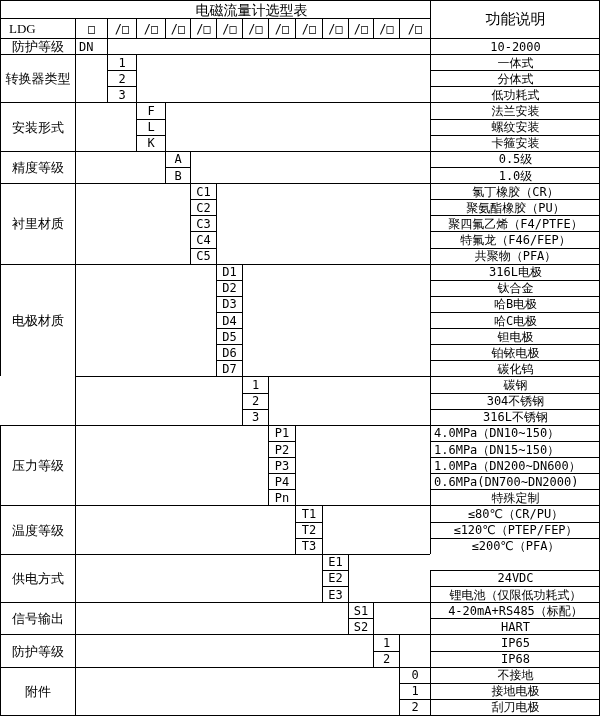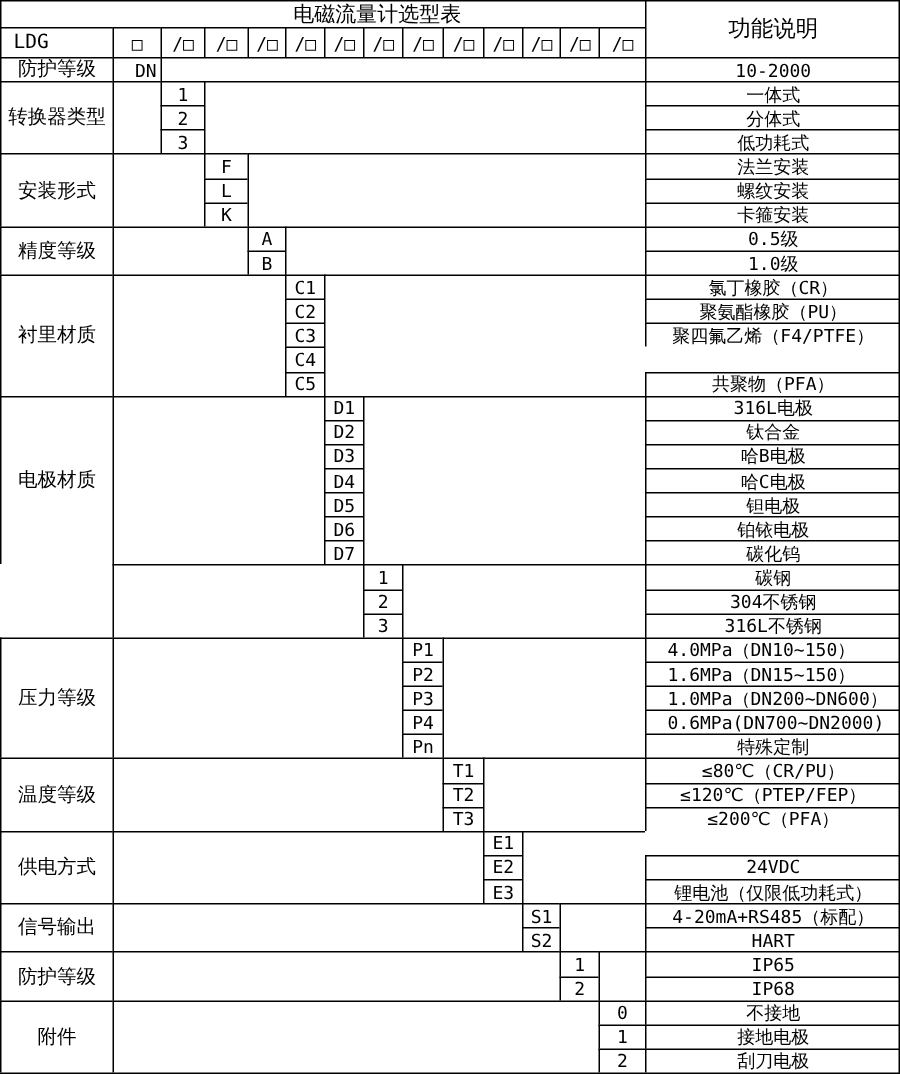--- a/index.html
+++ b/index.html
@@ -12,22 +12,22 @@
     font-family:"DejaVu Sans Mono","DejaVu Sans",sans-serif;
     color:#000;background:#fff;
   }
   .c{
     border-left:1px solid #000;border-top:1px solid #000;
     display:flex;align-items:center;justify-content:center;
     font-size:12px;line-height:1;overflow:hidden;white-space:nowrap;
     box-sizing:border-box;
   }
   .lab{font-size:13px;}
-  .L{justify-content:flex-start;padding-left:14px;}
-  .Llab{justify-content:flex-start;padding-left:8px;}
+  .L{justify-content:flex-start;padding-left:3px;}
+  .Llab{justify-content:flex-start;padding-left:8px;font-family:Liberation Serif, serif;}
   .title{font-size:14px;padding-left:72px;}
   .fh{font-size:15px;}
 </style>
 </head>
 <body>
 
 <div class="tbl">
 
   <div class="c title" style="grid-area:1/1/2/15">电磁流量计选型表</div>
   <div class="c fh" style="grid-area:1/15/3/16">功能说明</div>
@@ -84,20 +84,21 @@
   <div class="c" style="grid-area:12/2/17/6"></div>
   <div class="c" style="grid-area:12/6/13/7">C1</div>
   <div class="c" style="grid-area:13/6/14/7">C2</div>
   <div class="c" style="grid-area:14/6/15/7">C3</div>
   <div class="c" style="grid-area:15/6/16/7">C4</div>
   <div class="c" style="grid-area:16/6/17/7">C5</div>
   <div class="c" style="grid-area:12/7/17/15"></div>
   <div class="c" style="grid-area:12/15/13/16">氯丁橡胶（CR）</div>
   <div class="c" style="grid-area:13/15/14/16">聚氨酯橡胶（PU）</div>
   <div class="c" style="grid-area:14/15/15/16">聚四氟乙烯（F4/PTFE）</div>
+  <div class="c" style="grid-area:15/15/16/16">特氟龙（F46/FEP）</div>
   <div class="c" style="grid-area:16/15/17/16">共聚物（PFA）</div>
 
   <div class="c lab" style="grid-area:17/1/24/2">电极材质</div>
   <div class="c" style="grid-area:17/2/24/7"></div>
   <div class="c" style="grid-area:17/7/18/8">D1</div>
   <div class="c" style="grid-area:18/7/19/8">D2</div>
   <div class="c" style="grid-area:19/7/20/8">D3</div>
   <div class="c" style="grid-area:20/7/21/8">D4</div>
   <div class="c" style="grid-area:21/7/22/8">D5</div>
   <div class="c" style="grid-area:22/7/23/8">D6</div>

